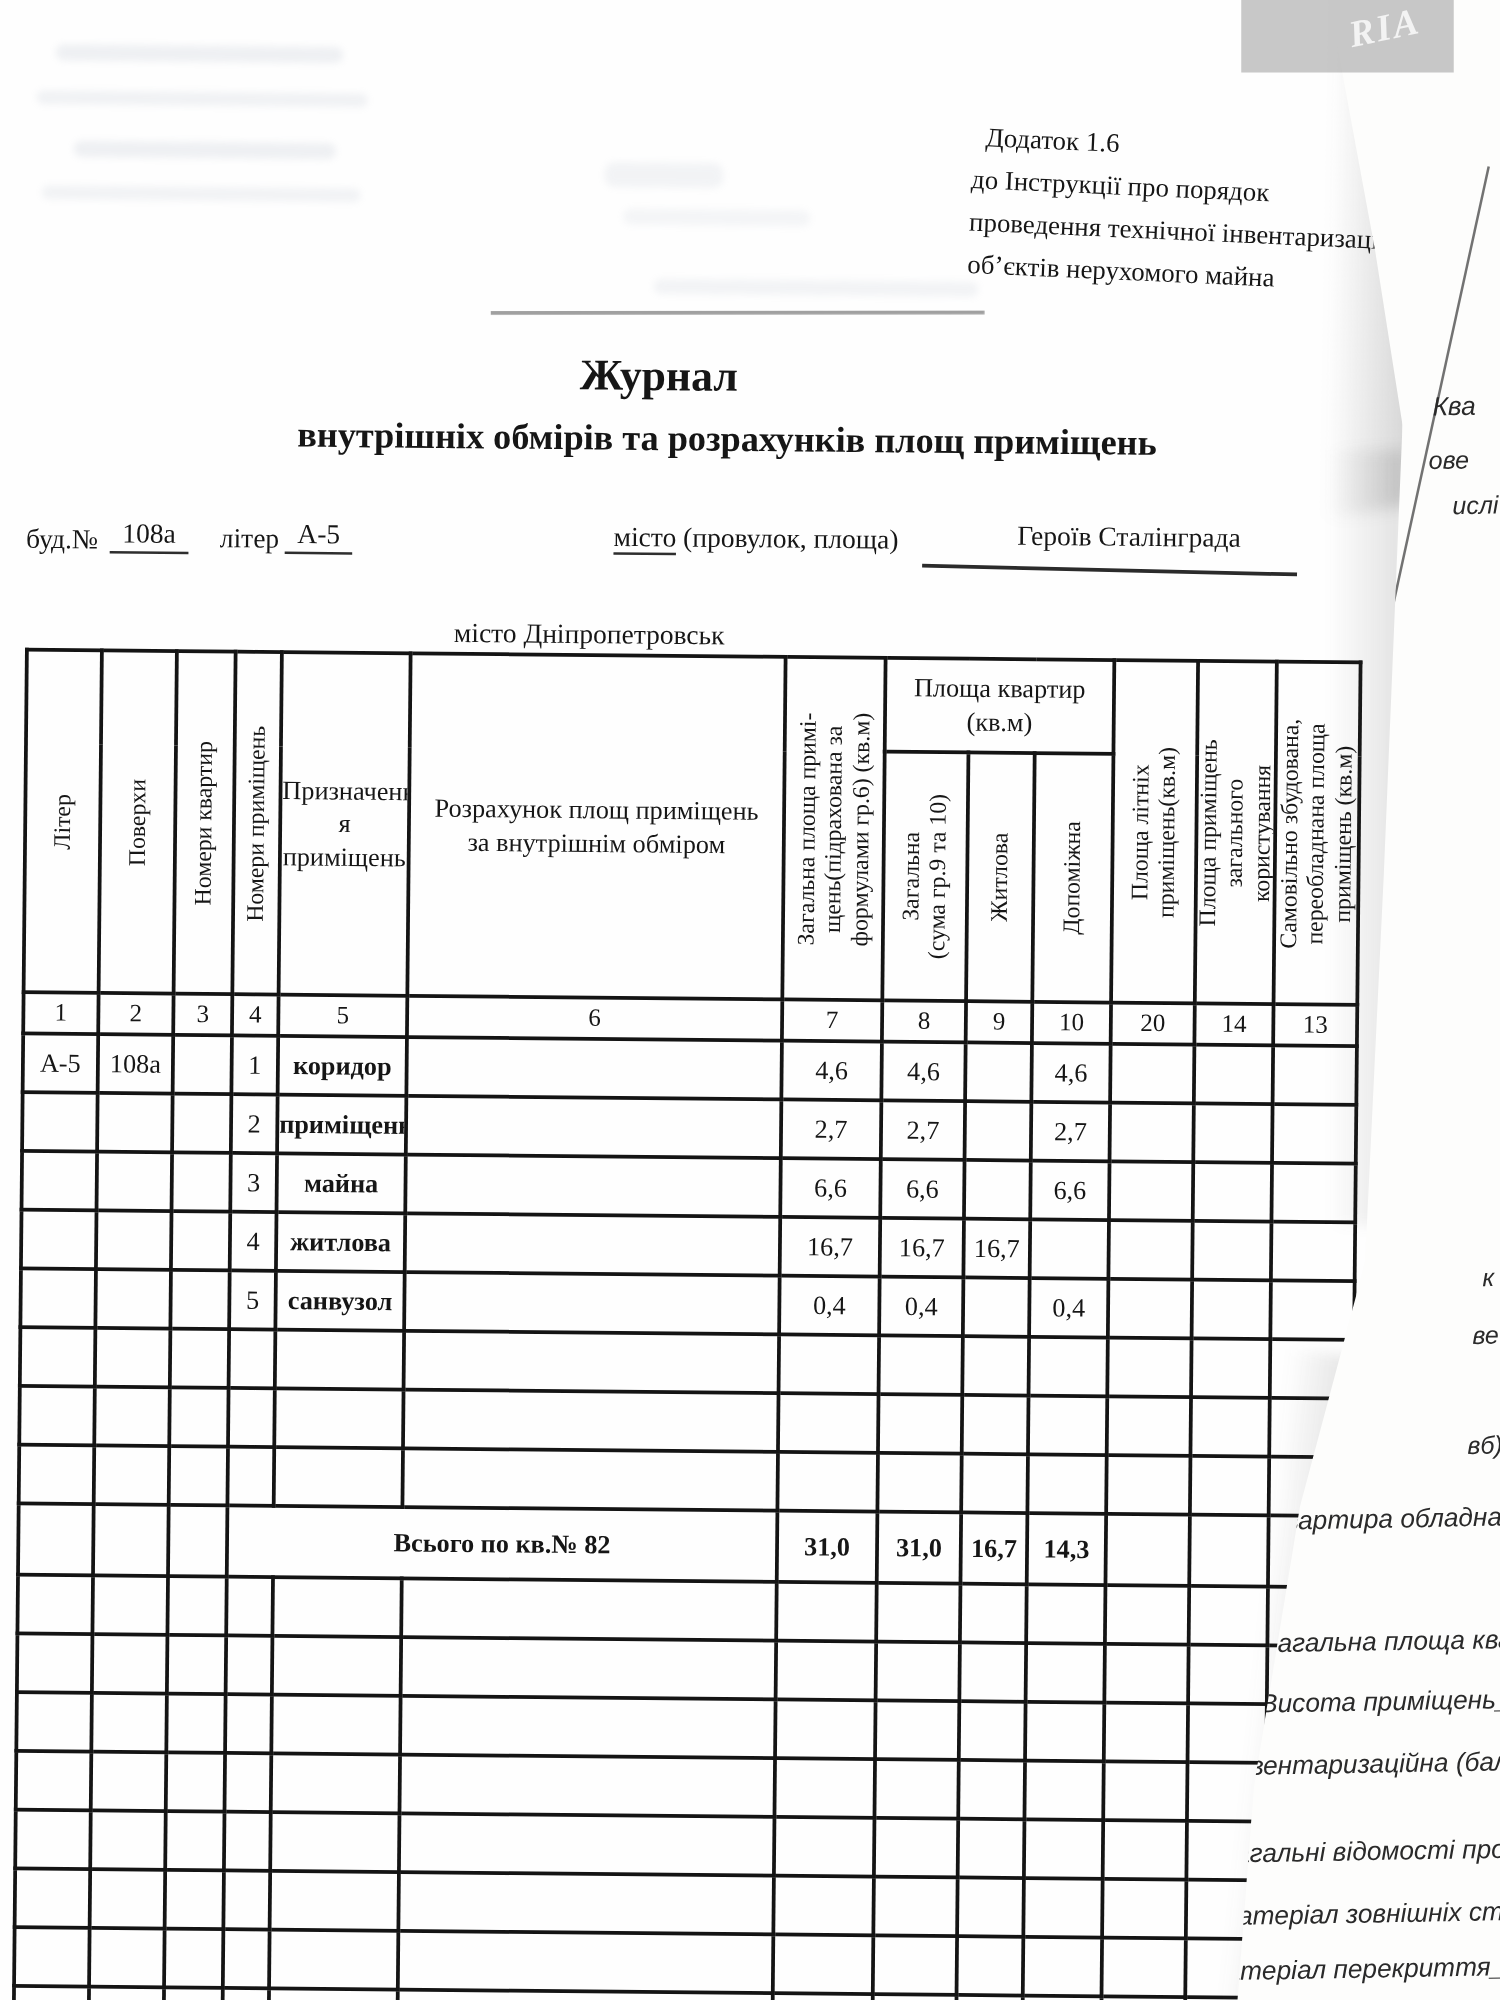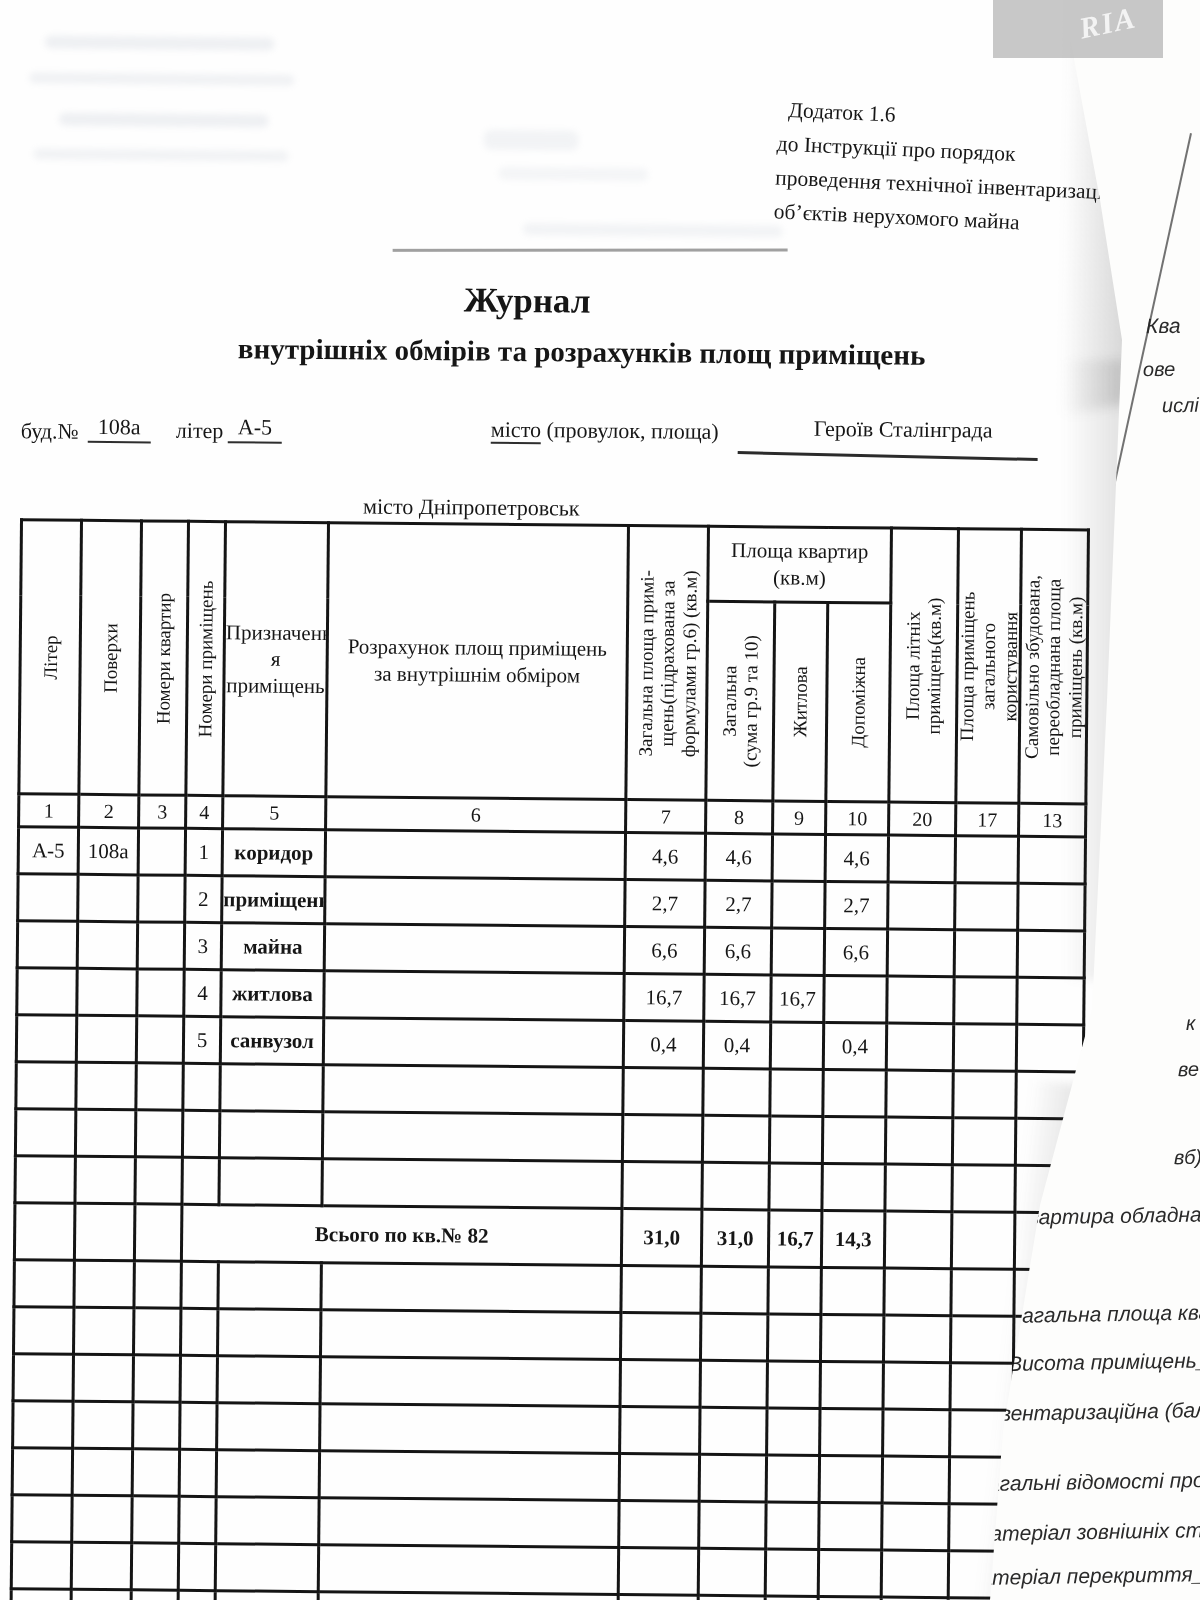--- a/index.html
+++ b/index.html
@@ -202,21 +202,21 @@
             <td>2</td>
             <td>3</td>
             <td>4</td>
             <td>5</td>
             <td>6</td>
             <td>7</td>
             <td>8</td>
             <td>9</td>
             <td>10</td>
             <td>20</td>
-            <td>17</td>
+            <td>14</td>
             <td>13</td>
           </tr>
           <tr class="rdata">
             <td>А-5</td>
             <td>108а</td>
             <td></td>
             <td>1</td>
             <td class="nameCell">коридор</td>
             <td></td>
             <td>4,6</td>

